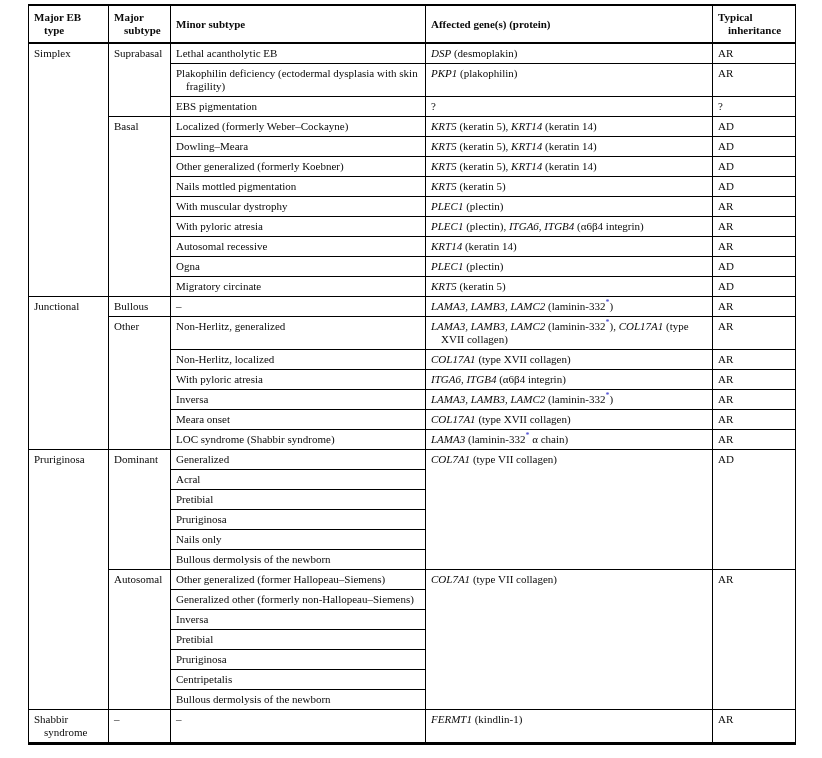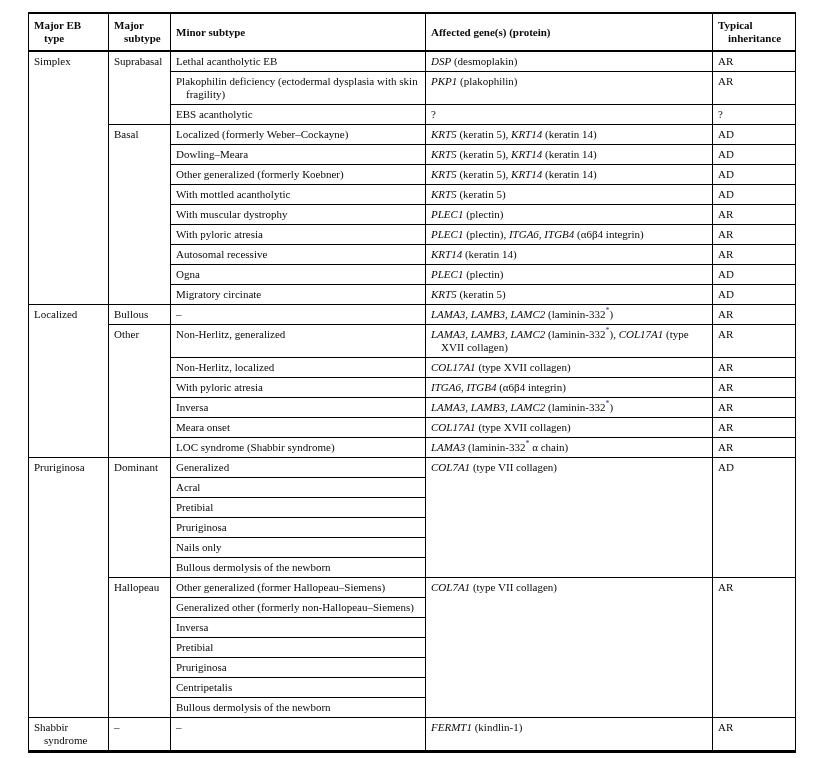--- a/index.html
+++ b/index.html
@@ -9,21 +9,21 @@
     width: 822px;
     height: 758px;
     font-family: "Liberation Serif", serif;
     color: #0a0a0a;
     position: relative;
     overflow: hidden;
   }
   .table-wrap {
     position: absolute;
     left: 28px;
-    top: 12px;
+    top: 4px;
   }
   table.eb {
     border-collapse: collapse;
     table-layout: fixed;
     width: 767px;
     border-top: 2px solid #000;
     border-bottom: 3px solid #000;
     border-left: 1px solid #000;
     border-right: 1px solid #000;
   }
@@ -86,42 +86,42 @@
           <td><span>Lethal acantholytic EB</span></td>
           <td><span class="gene">DSP</span><span> (desmoplakin)</span></td>
           <td><span>AR</span></td>
         </tr>
         <tr>
           <td><span>Plakophilin deficiency (ectodermal dysplasia with skin fragility)</span></td>
           <td><span class="gene">PKP1</span><span> (plakophilin)</span></td>
           <td><span>AR</span></td>
         </tr>
         <tr>
-          <td><span>EBS acantholytic</span></td>
+          <td><span>EBS pigmentation</span></td>
           <td><span>?</span></td>
           <td><span>?</span></td>
         </tr>
         <tr>
           <td rowspan="9"><span>Basal</span></td>
           <td><span>Localized (formerly Weber–Cockayne)</span></td>
           <td><span class="gene">KRT5</span><span> (keratin 5), </span><span class="gene">KRT14</span><span> (keratin 14)</span></td>
           <td><span>AD</span></td>
         </tr>
         <tr>
           <td><span>Dowling–Meara</span></td>
           <td><span class="gene">KRT5</span><span> (keratin 5), </span><span class="gene">KRT14</span><span> (keratin 14)</span></td>
           <td><span>AD</span></td>
         </tr>
         <tr>
           <td><span>Other generalized (formerly Koebner)</span></td>
           <td><span class="gene">KRT5</span><span> (keratin 5), </span><span class="gene">KRT14</span><span> (keratin 14)</span></td>
           <td><span>AD</span></td>
         </tr>
         <tr>
-          <td><span>With mottled acantholytic</span></td>
+          <td><span>Nails mottled pigmentation</span></td>
           <td><span class="gene">KRT5</span><span> (keratin 5)</span></td>
           <td><span>AD</span></td>
         </tr>
         <tr>
           <td><span>With muscular dystrophy</span></td>
           <td><span class="gene">PLEC1</span><span> (plectin)</span></td>
           <td><span>AR</span></td>
         </tr>
         <tr>
           <td><span>With pyloric atresia</span></td>
@@ -137,21 +137,21 @@
           <td><span>Ogna</span></td>
           <td><span class="gene">PLEC1</span><span> (plectin)</span></td>
           <td><span>AD</span></td>
         </tr>
         <tr>
           <td><span>Migratory circinate</span></td>
           <td><span class="gene">KRT5</span><span> (keratin 5)</span></td>
           <td><span>AD</span></td>
         </tr>
         <tr>
-          <td rowspan="7"><span>Localized</span></td>
+          <td rowspan="7"><span>Junctional</span></td>
           <td><span>Bullous</span></td>
           <td><span>–</span></td>
           <td><span class="gene">LAMA3, LAMB3, LAMC2</span><span> (laminin-332</span><span class="fn">*</span><span>)</span></td>
           <td><span>AR</span></td>
         </tr>
         <tr>
           <td rowspan="6"><span>Other</span></td>
           <td><span>Non-Herlitz, generalized</span></td>
           <td><span class="gene">LAMA3, LAMB3, LAMC2</span><span> (laminin-332</span><span class="fn">*</span><span>), </span><span class="gene">COL17A1</span><span> (type XVII collagen)</span></td>
           <td><span>AR</span></td>
@@ -197,21 +197,21 @@
         <tr>
           <td><span>Pruriginosa</span></td>
         </tr>
         <tr>
           <td><span>Nails only</span></td>
         </tr>
         <tr>
           <td><span>Bullous dermolysis of the newborn</span></td>
         </tr>
         <tr>
-          <td rowspan="7"><span>Hallopeau</span></td>
+          <td rowspan="7"><span>Autosomal</span></td>
           <td><span>Other generalized (former Hallopeau–Siemens)</span></td>
           <td rowspan="7"><span class="gene">COL7A1</span><span> (type VII collagen)</span></td>
           <td rowspan="7"><span>AR</span></td>
         </tr>
         <tr>
           <td><span>Generalized other (formerly non-Hallopeau–Siemens)</span></td>
         </tr>
         <tr>
           <td><span>Inversa</span></td>
         </tr>

